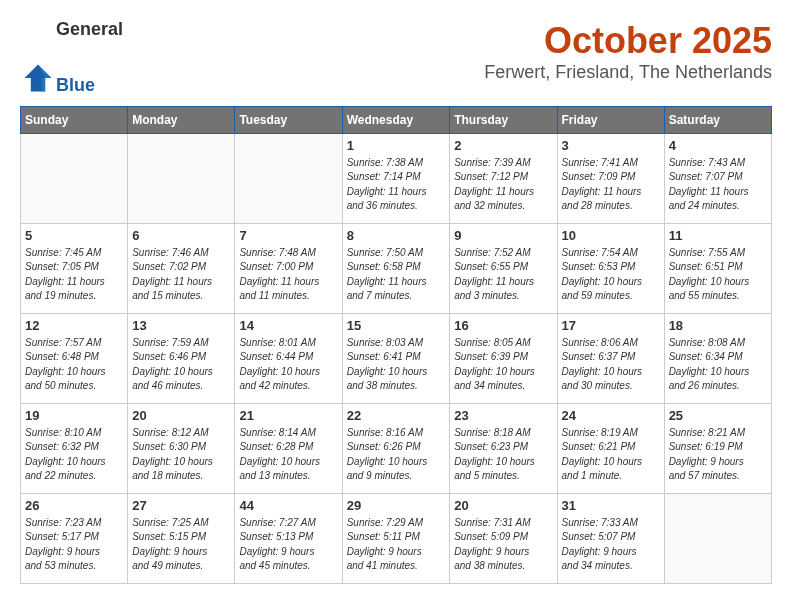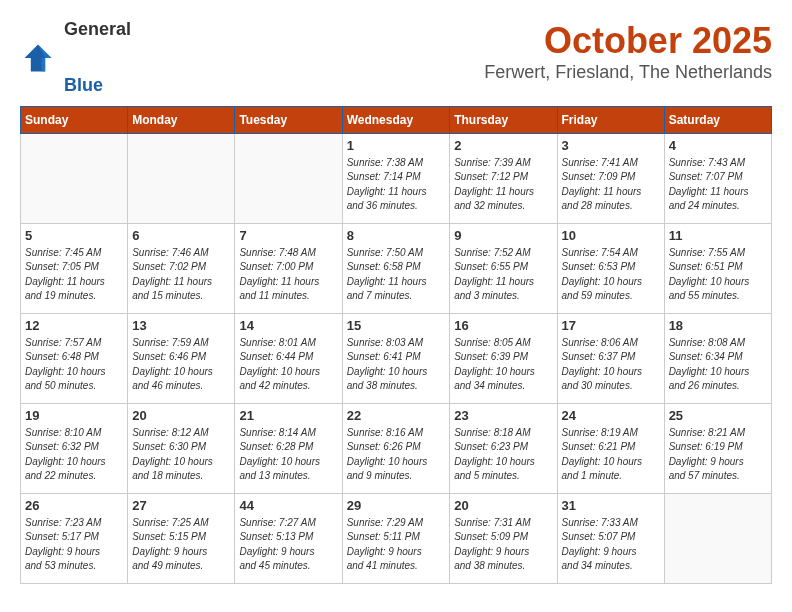--- a/index.html
+++ b/index.html
@@ -11,22 +11,22 @@
       padding: 20px;
     }
     .header {
       display: flex;
       justify-content: space-between;
       align-items: flex-start;
       margin-bottom: 10px;
     }
     .logo {
       display: flex;
-      align-items: center;
-      gap: 8px;
+      align-items: flex-end;
+      gap: 0;
     }
     .logo-text {
       font-size: 18px;
       font-weight: bold;
       color: #333;
       line-height: 1.1;
     }
     .logo-blue { color: #1a5fa8; margin-top: 36px; }
     .logo-icon {
       width: 36px;
@@ -43,21 +43,21 @@
     .subtitle {
       font-size: 18px;
       color: #555;
     }
     .calendar {
       width: 100%;
       border-collapse: collapse;
       font-size: 11px;
     }
     .calendar th {
-      background-color: #c2410c;
+      background-color: #737373;
       color: #fff;
       padding: 6px 4px;
       text-align: left;
       font-size: 12px;
       border: 1px solid #1a5fa8;
     }
     .calendar td {
       border: 1px solid #ccc;
       vertical-align: top;
       padding: 4px;

